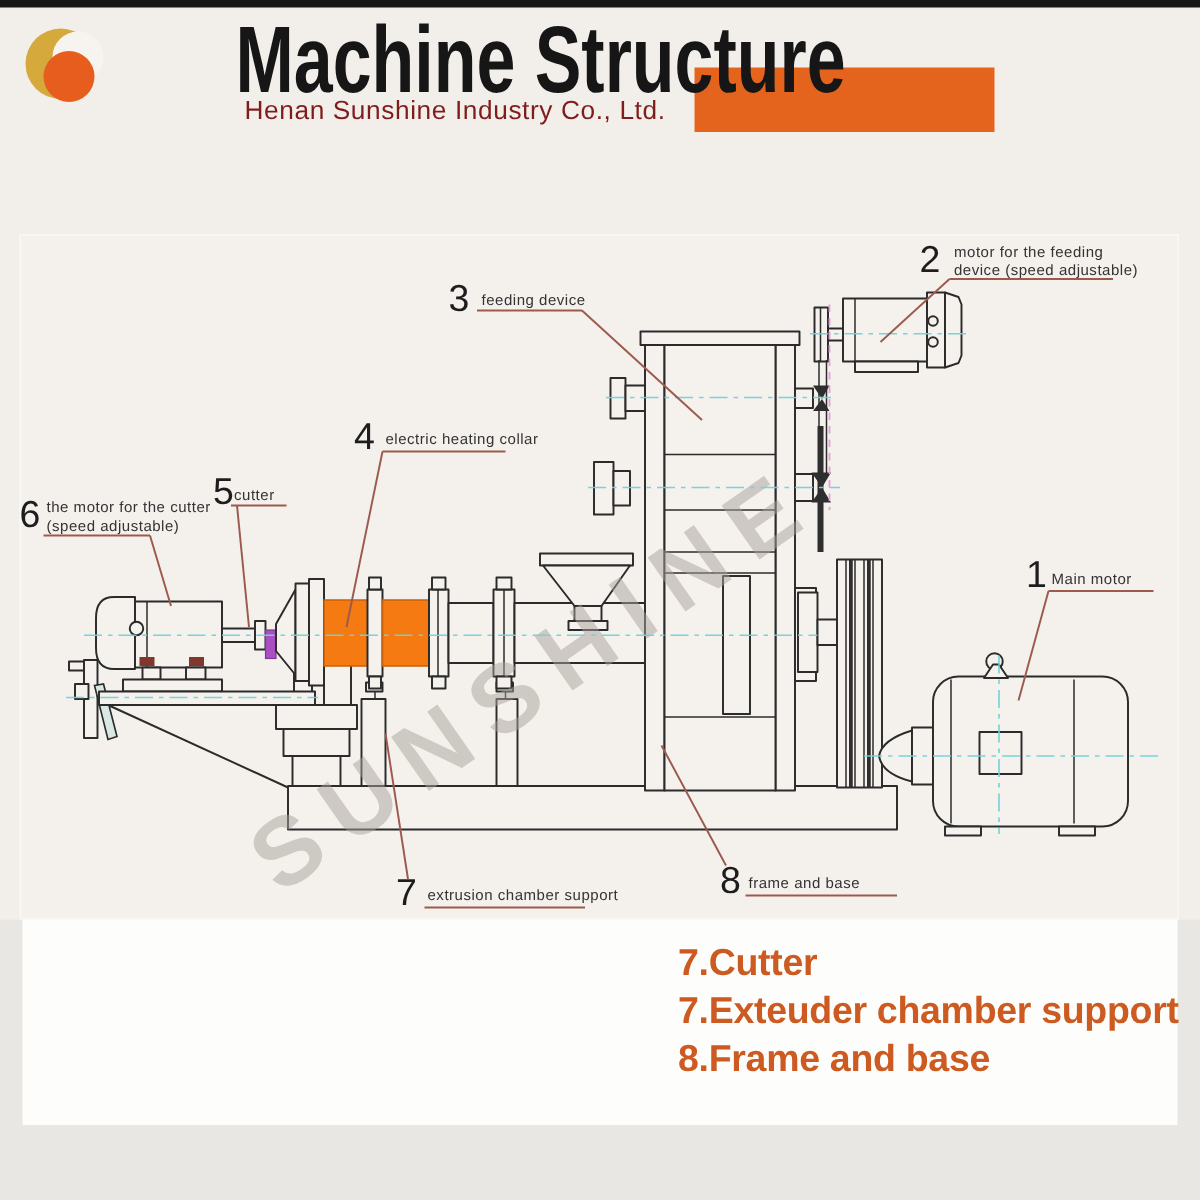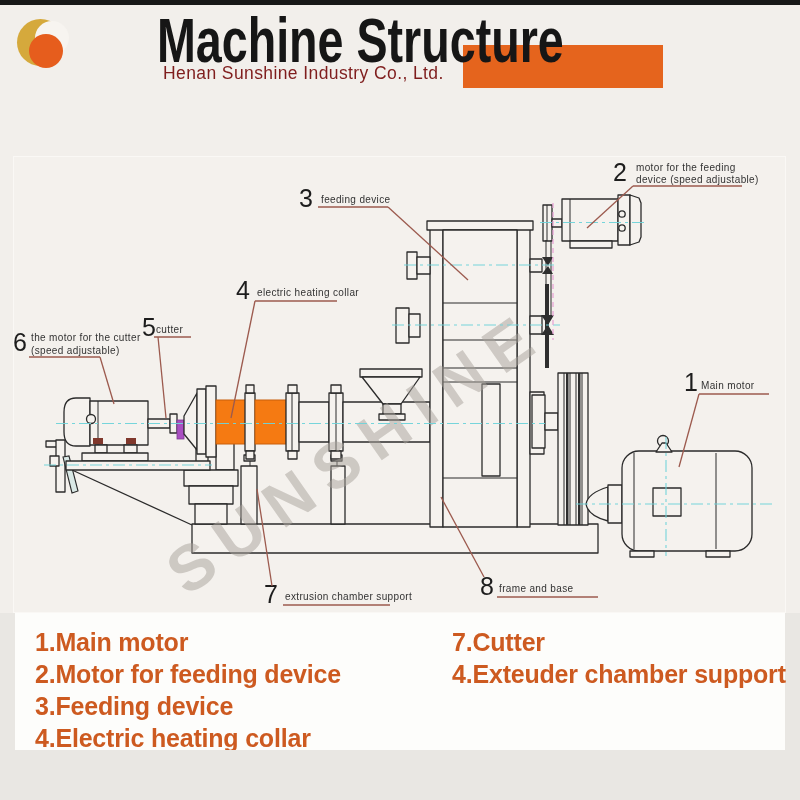--- a/index.html
+++ b/index.html
@@ -268,26 +268,21 @@
     </g>
     <g>
       <text class="lnum" x="480" y="595">8</text>
       <text class="ltxt" x="499" y="592">frame and base</text>
       <line class="ld" x1="497" y1="597" x2="598" y2="597"></line>
       <line class="ld" x1="484" y1="577" x2="441" y2="497"></line>
     </g>
   </svg>
 
   <div class="legend">
-    <div class="col left">
-      <div class="item">1.Main motor</div>
-      <div class="item">2.Motor for feeding device</div>
-      <div class="item">3.Feeding device</div>
-      <div class="item">4.Electric heating collar</div>
-    </div>
     <div class="col right">
       <div class="item">7.Cutter</div>
-      <div class="item">4.Exteuder chamber support</div>
+      <div class="item">7.Exteuder chamber support</div>
+      <div class="item">8.Frame and base</div>
     </div>
   </div>
 
   <div class="bottom-strip"></div>
 </div>
 
 </body></html>

